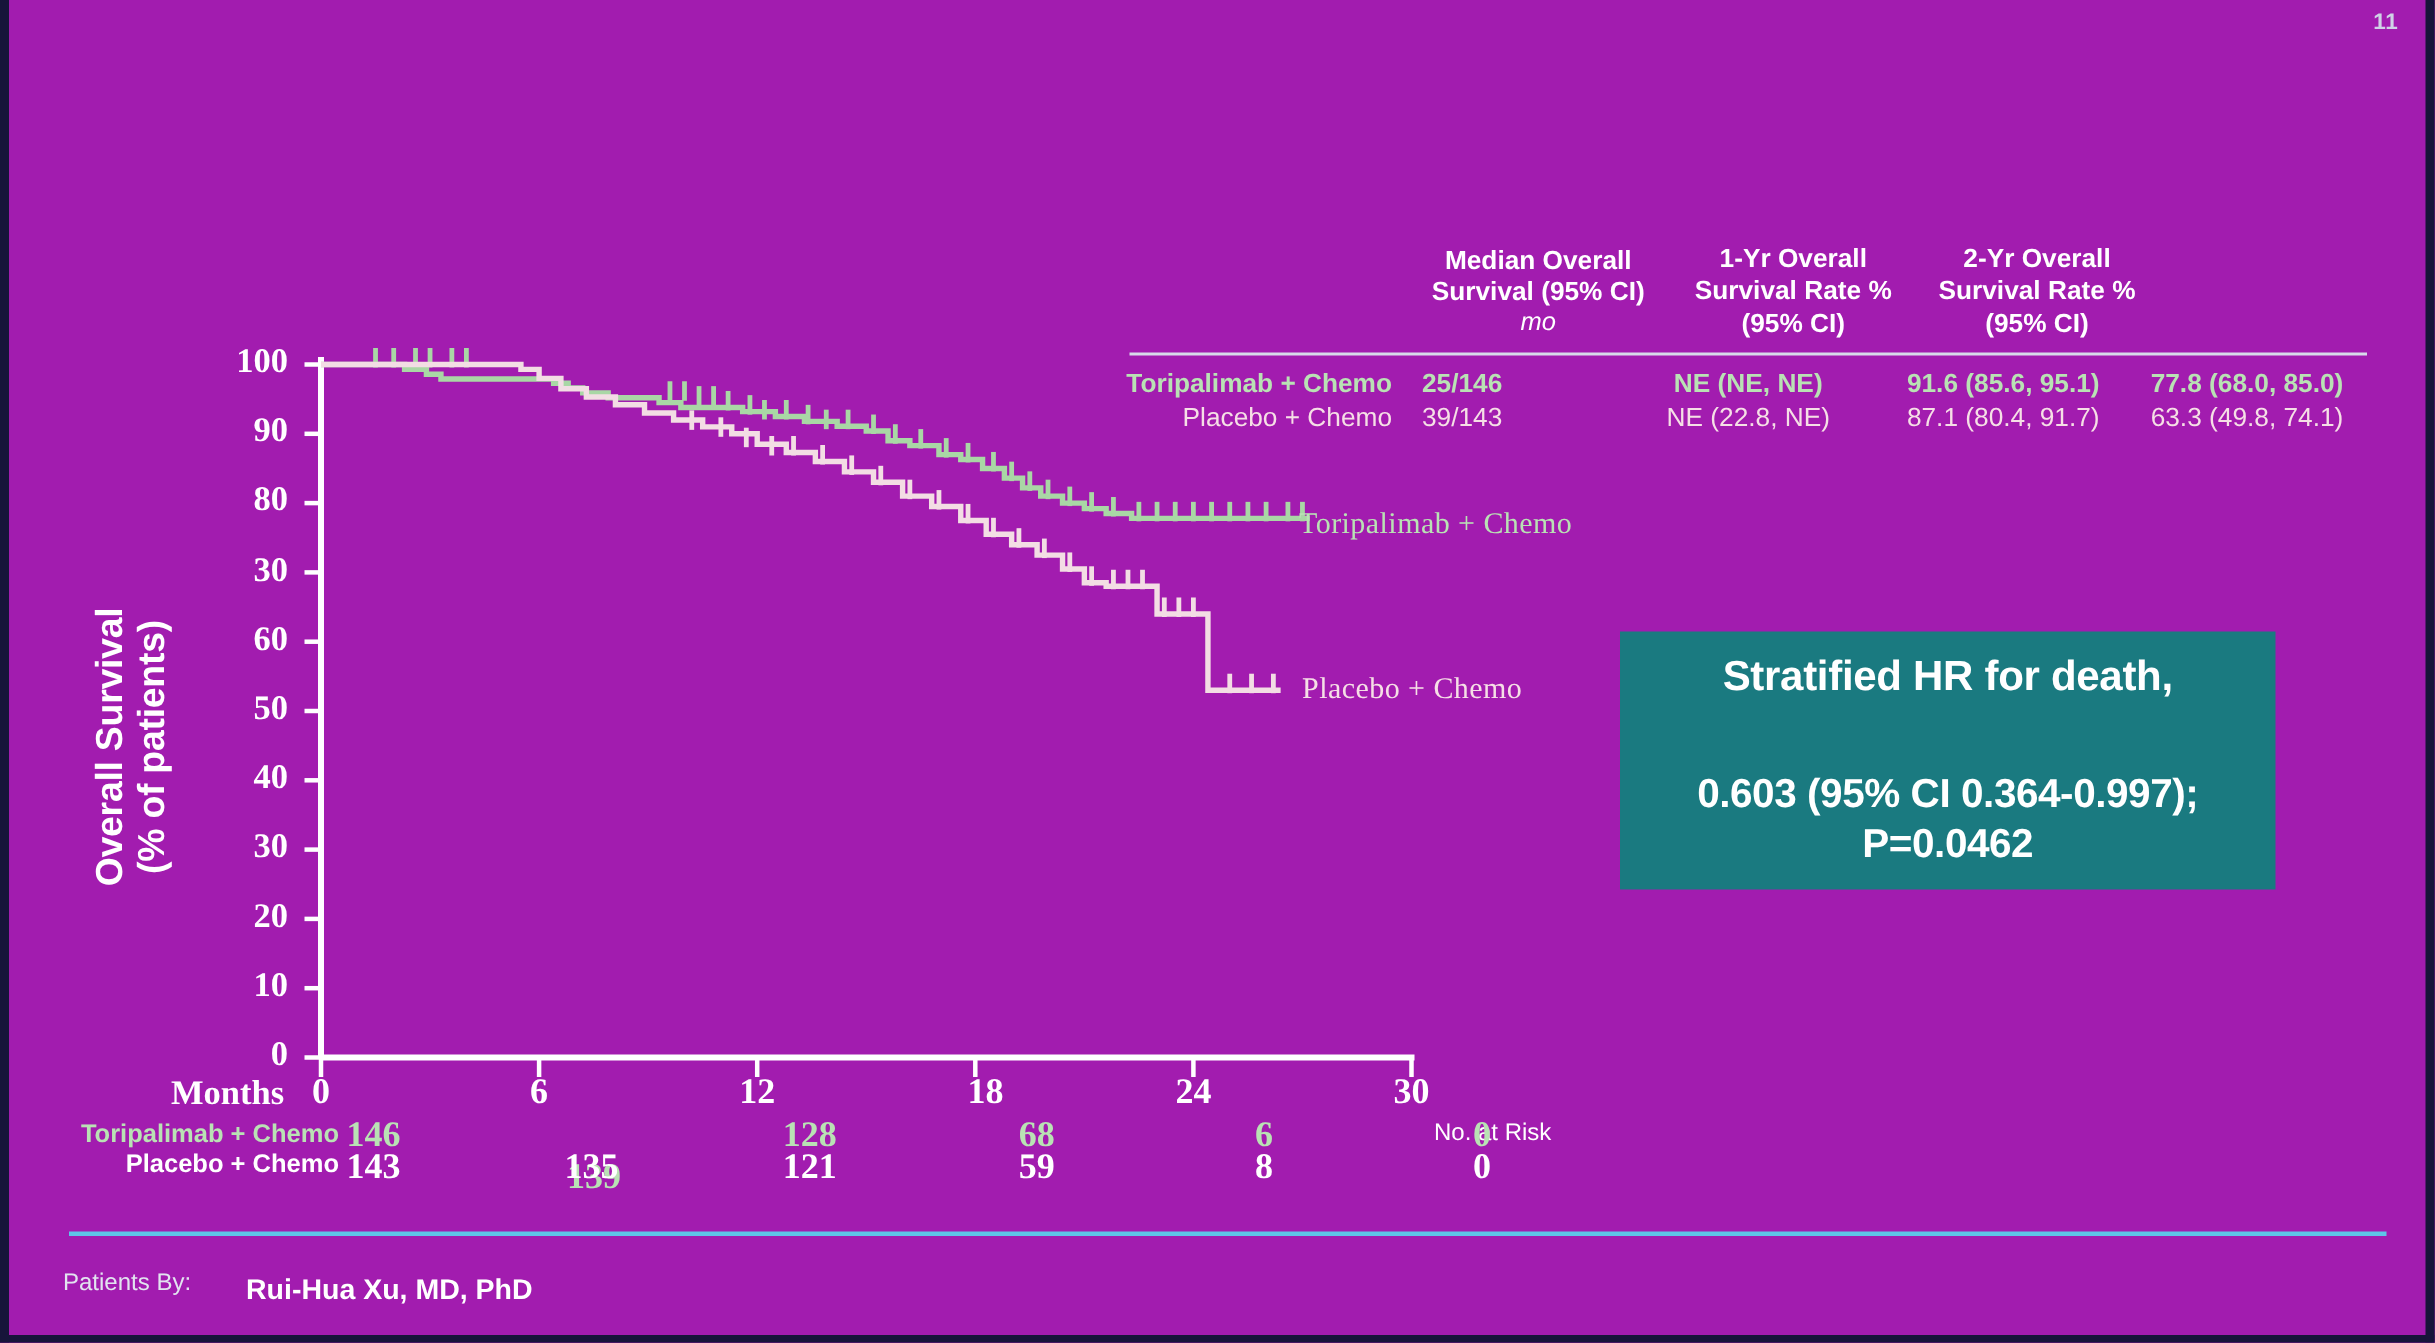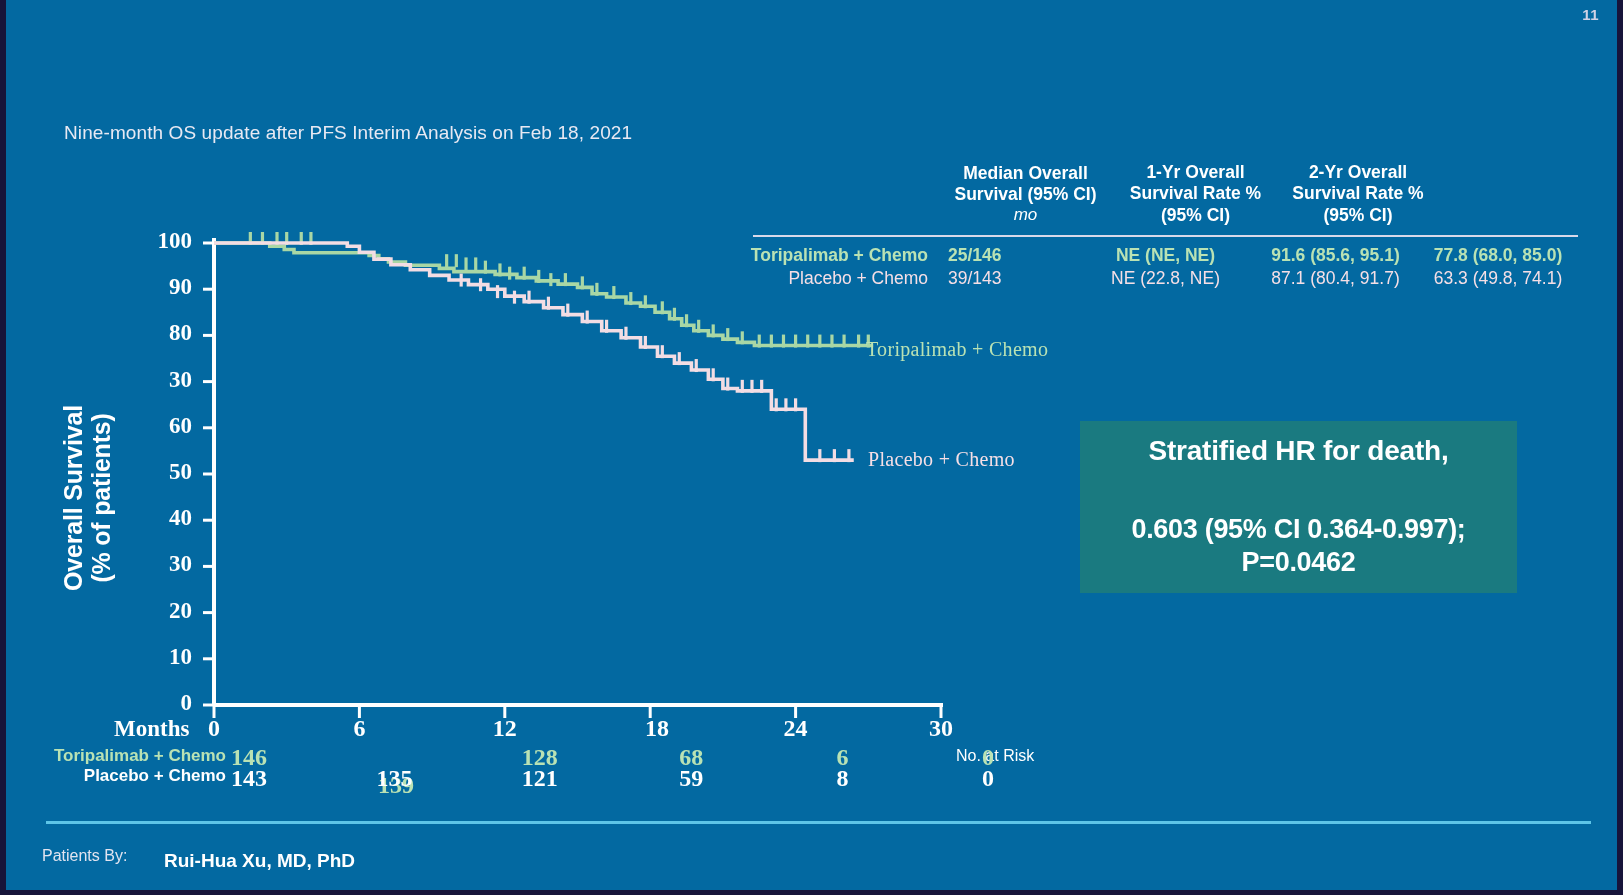--- a/index.html
+++ b/index.html
@@ -4,21 +4,21 @@
 <title>Overall Survival Update</title>
 <style>
   html,body{margin:0;padding:0;background:#1b1840;}
   body{
     font-family:"Liberation Sans", sans-serif;
     -webkit-font-smoothing:antialiased;
   }
   #slide{
     position:relative;
     width:1623px;height:895px;
-    background:#0369a1;
+    background:#a21caf;
     overflow:hidden;
     box-sizing:border-box;
     border-left:6px solid #17143a;
     border-right:6px solid #17143a;
     border-bottom:5px solid #17143a;
   }
 
   
   #slide-number{
     position:absolute; top:6px; right:18px;
@@ -165,21 +165,20 @@
     color:#ffffff;font-size:19px;font-weight:bold;
   }
 </style>
 </head>
 <body>
 
 <div id="slide">
 
   <div id="slide-number">11</div>
 
-  <div id="page-subtitle">Nine-month OS update after PFS Interim Analysis on Feb 18, 2021</div>
 
   <div id="summary-table">
     <div id="summary-header">
       <div class="th-spacer"></div>
       <div class="th" id="th-median">
         <span>Median Overall</span><br>
         <span>Survival (95% CI)</span>
         <span class="mo">mo</span>
       </div>
       <div class="th" id="th-1yr">

